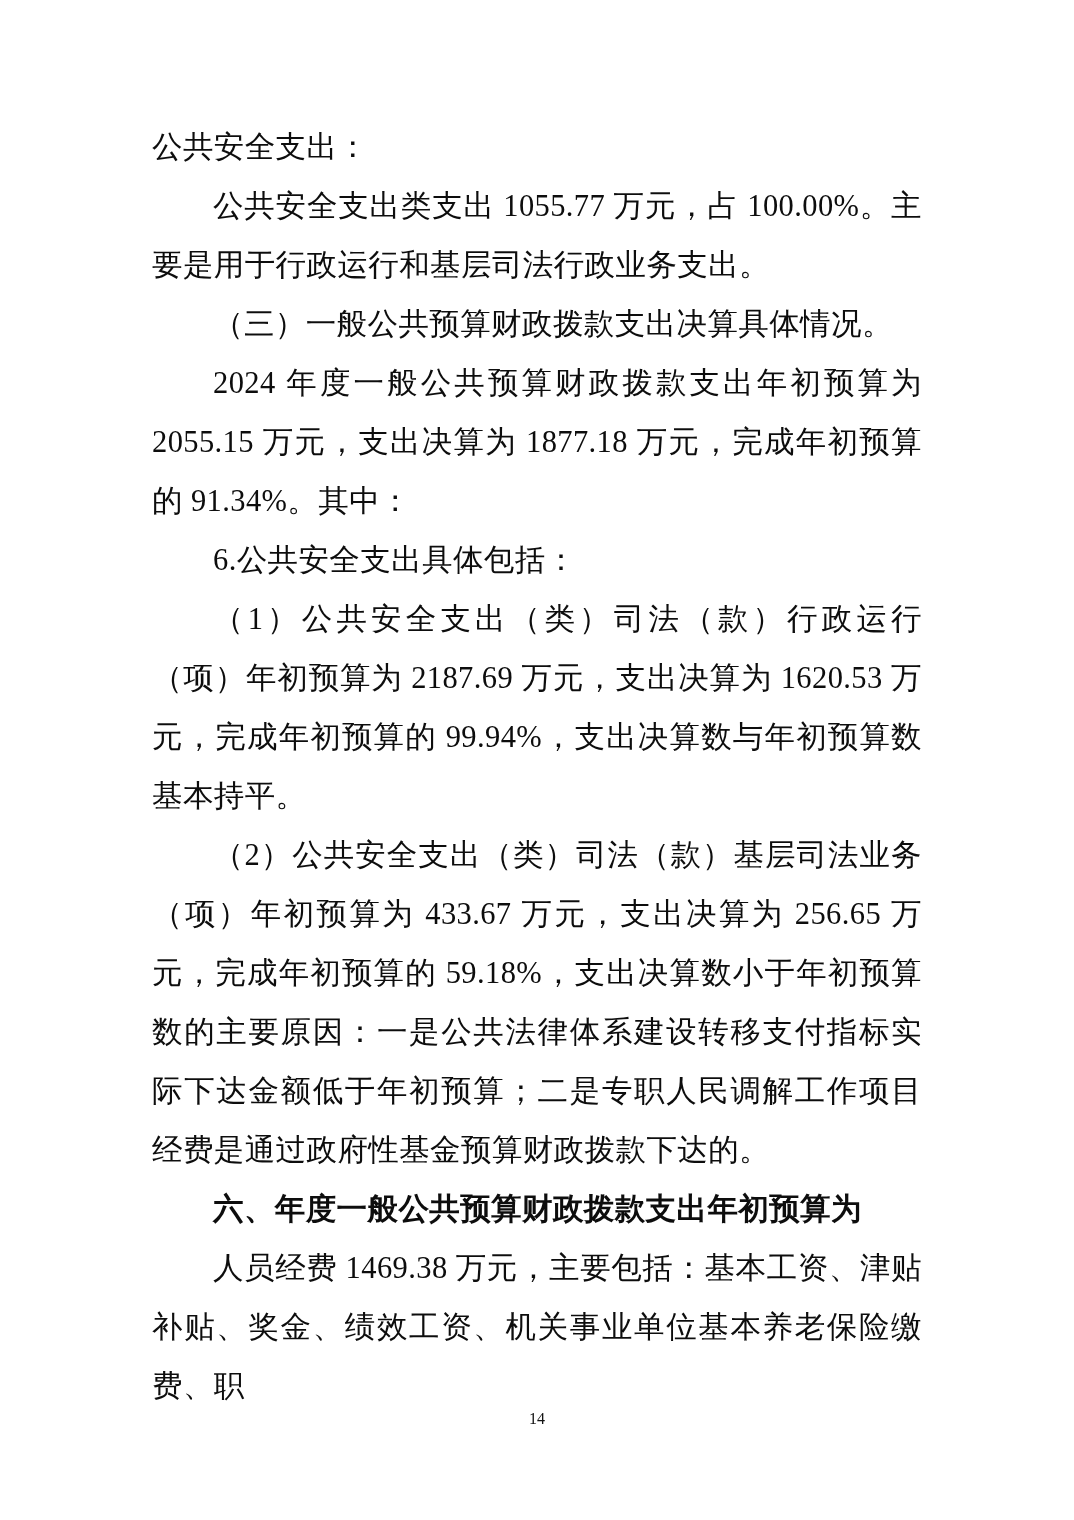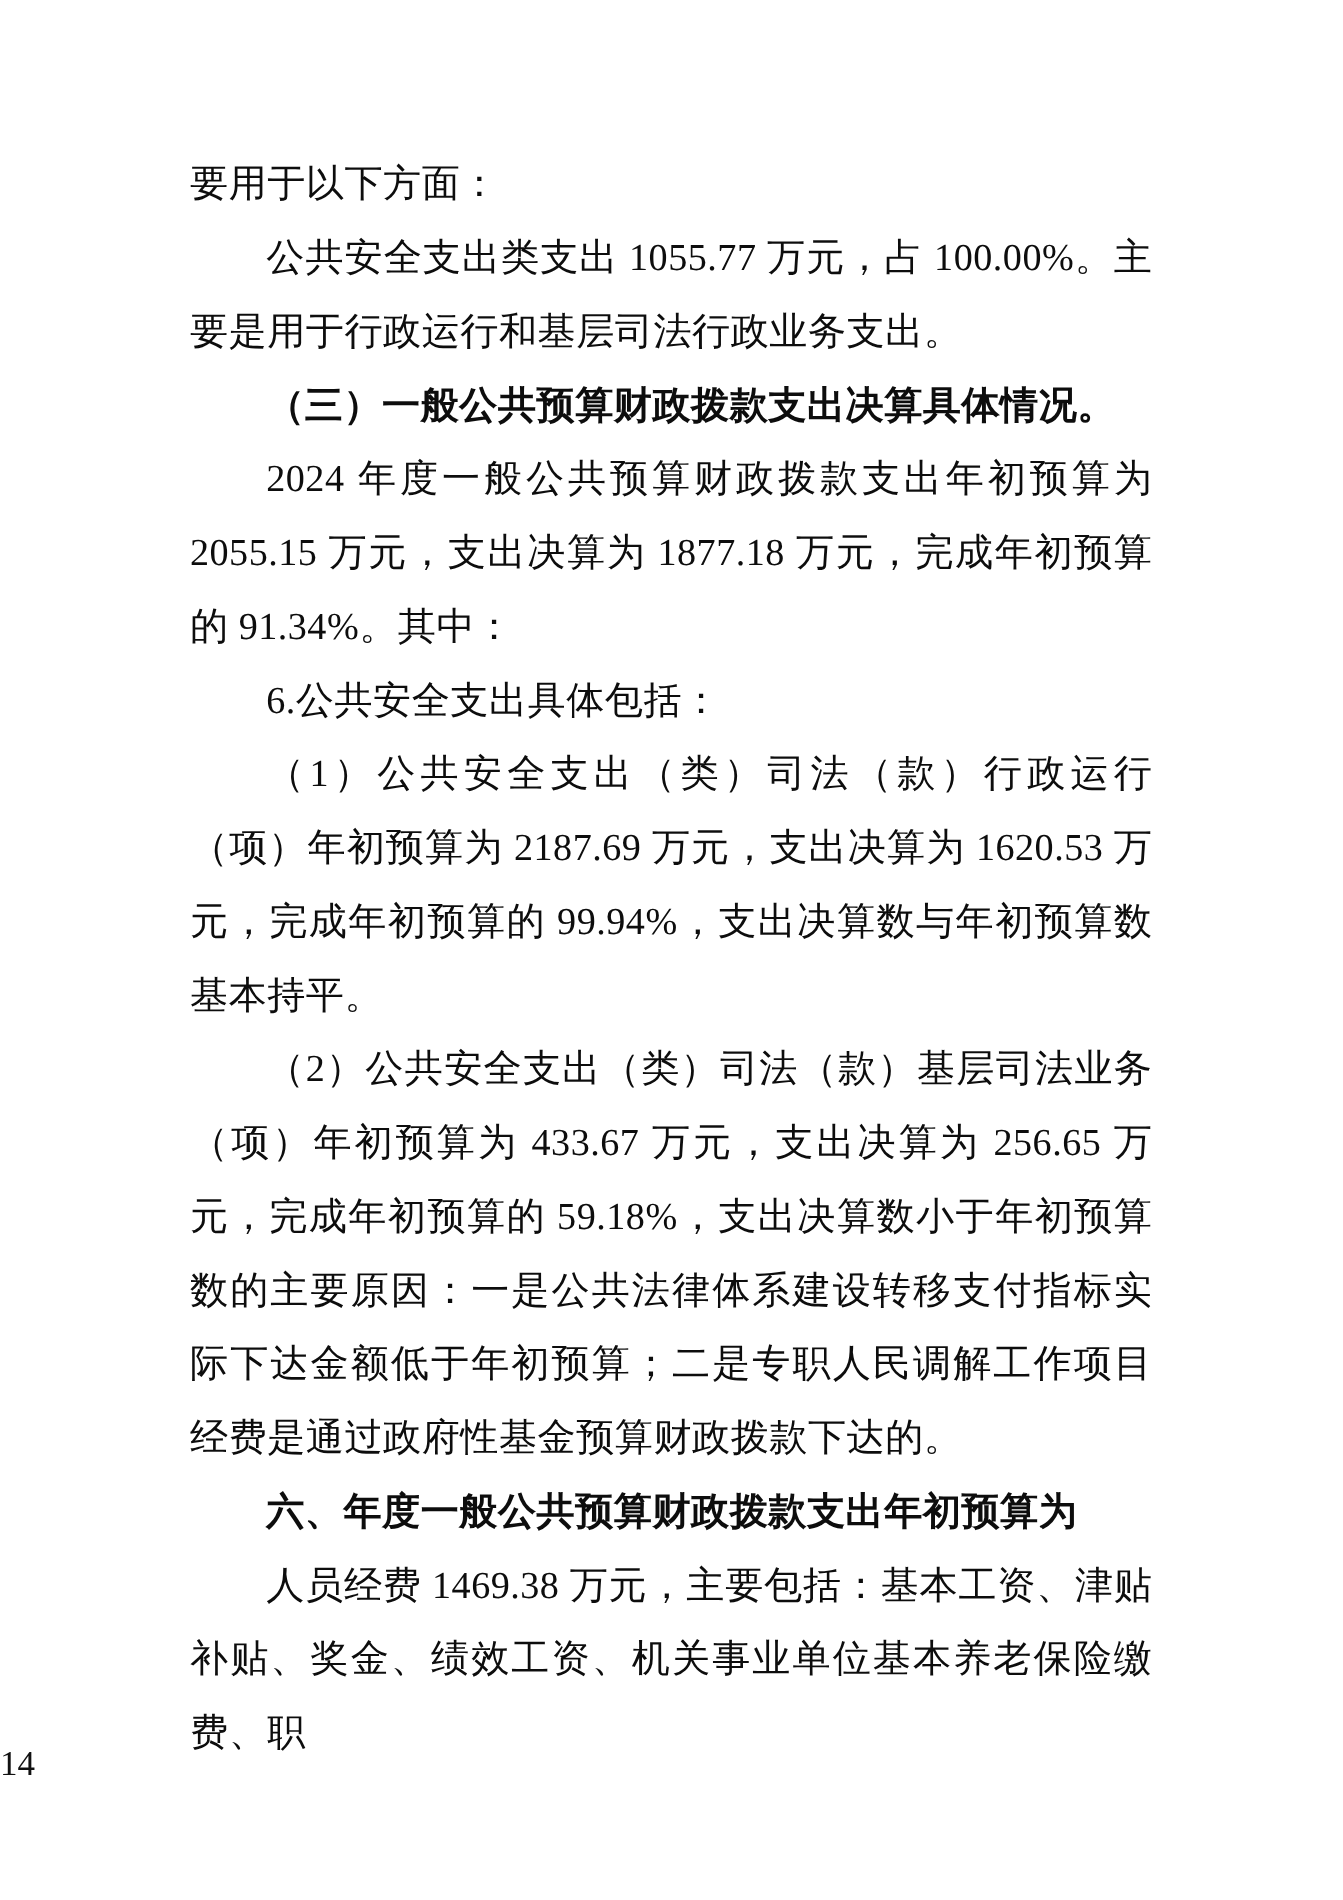--- a/index.html
+++ b/index.html
@@ -30,42 +30,43 @@
     text-justify: inter-ideograph;
   }
   p {
     margin: 0;
     padding: 0;
   }
   .indent {
     text-indent: 2em;
   }
   .bold {
-    font-weight: bold;
+    font-weight: normal;
   }
   .heading {
     text-indent: 2em;
     font-weight: bold;
   }
   .page-number {
     position: absolute;
     left: 0;
     right: 0;
     bottom: 92px;
-    font-size: 28px;
+    text-align: center;
+    font-size: 16px;
     font-family: "Liberation Serif", "DejaVu Serif", serif;
     color: #111;
   }
 </style>
 </head>
 <body>
 
 <div class="page">
   <div class="doc-body">
-    <p class="plain">要用于以下方面：</p>
+    <p class="plain">公共安全支出：</p>
     <p class="indent">公共安全支出类支出 1055.77 万元，占 100.00%。主要是用于行政运行和基层司法行政业务支出。</p>
     <p class="indent bold">（三）一般公共预算财政拨款支出决算具体情况。</p>
     <p class="indent">2024 年度一般公共预算财政拨款支出年初预算为 2055.15 万元，支出决算为 1877.18 万元，完成年初预算的 91.34%。其中：</p>
     <p class="indent">6.公共安全支出具体包括：</p>
     <p class="indent">（1）公共安全支出（类）司法（款）行政运行（项）年初预算为 2187.69 万元，支出决算为 1620.53 万元，完成年初预算的 99.94%，支出决算数与年初预算数基本持平。</p>
     <p class="indent">（2）公共安全支出（类）司法（款）基层司法业务（项）年初预算为 433.67 万元，支出决算为 256.65 万元，完成年初预算的 59.18%，支出决算数小于年初预算数的主要原因：一是公共法律体系建设转移支付指标实际下达金额低于年初预算；二是专职人民调解工作项目经费是通过政府性基金预算财政拨款下达的。</p>
     <p class="heading">六、年度一般公共预算财政拨款支出年初预算为</p>
     <p class="indent">人员经费 1469.38 万元，主要包括：基本工资、津贴补贴、奖金、绩效工资、机关事业单位基本养老保险缴费、职</p>
   </div>
   <div class="page-number">14</div>

